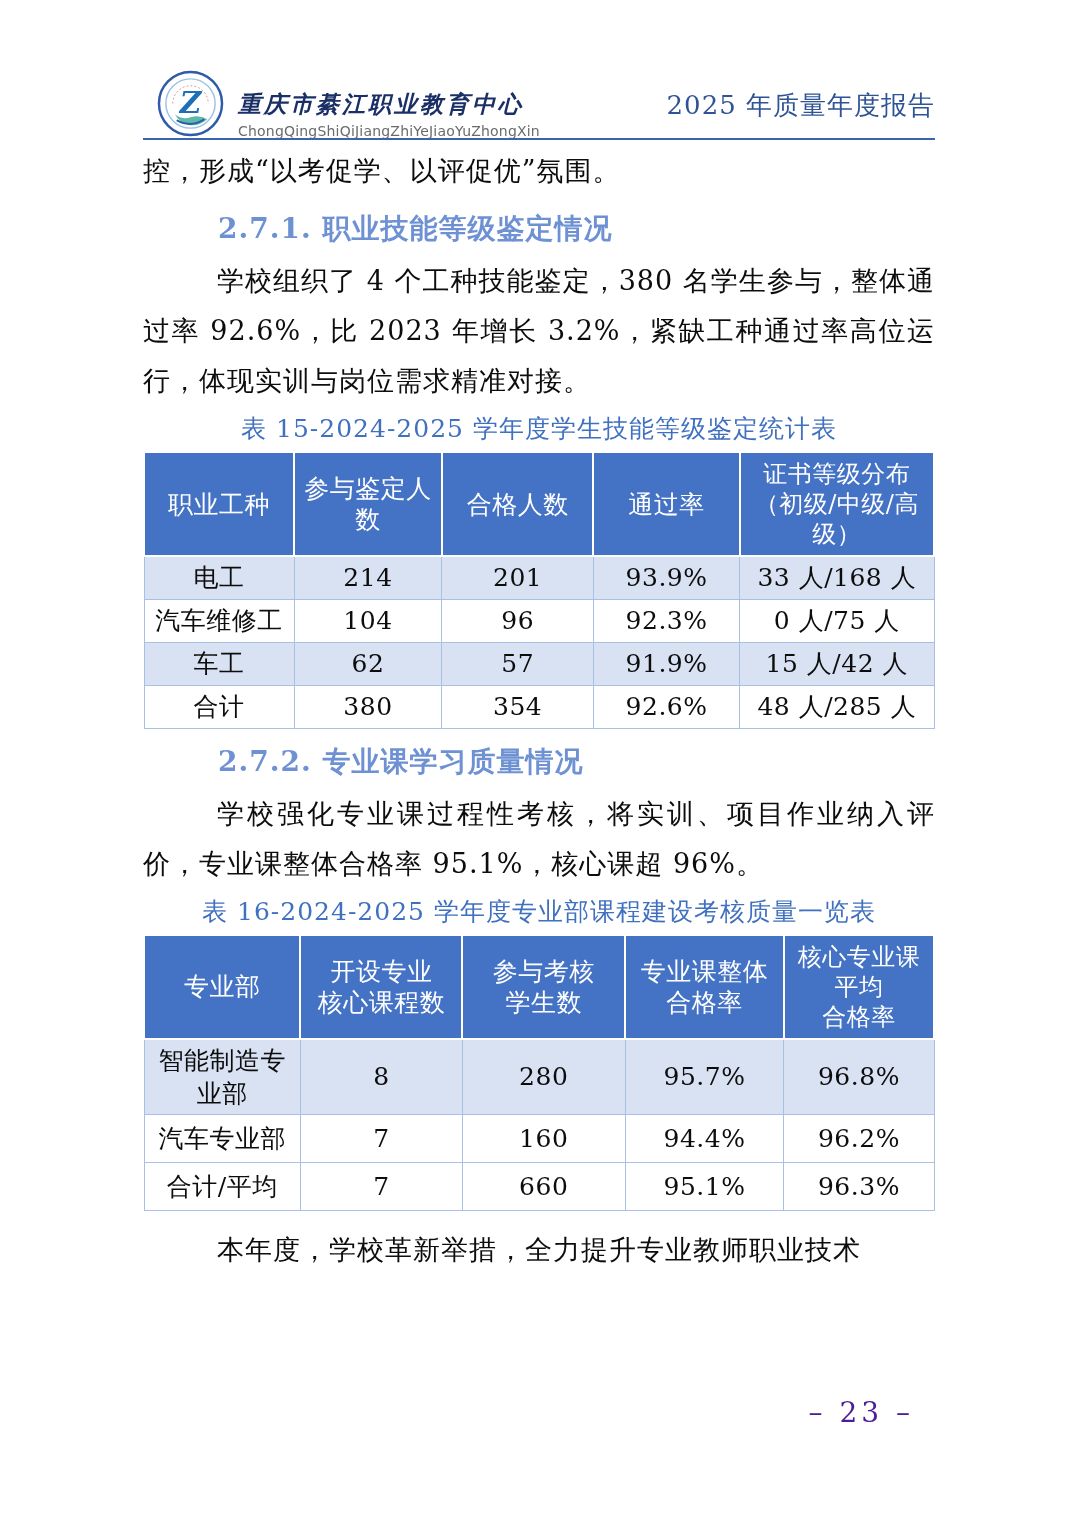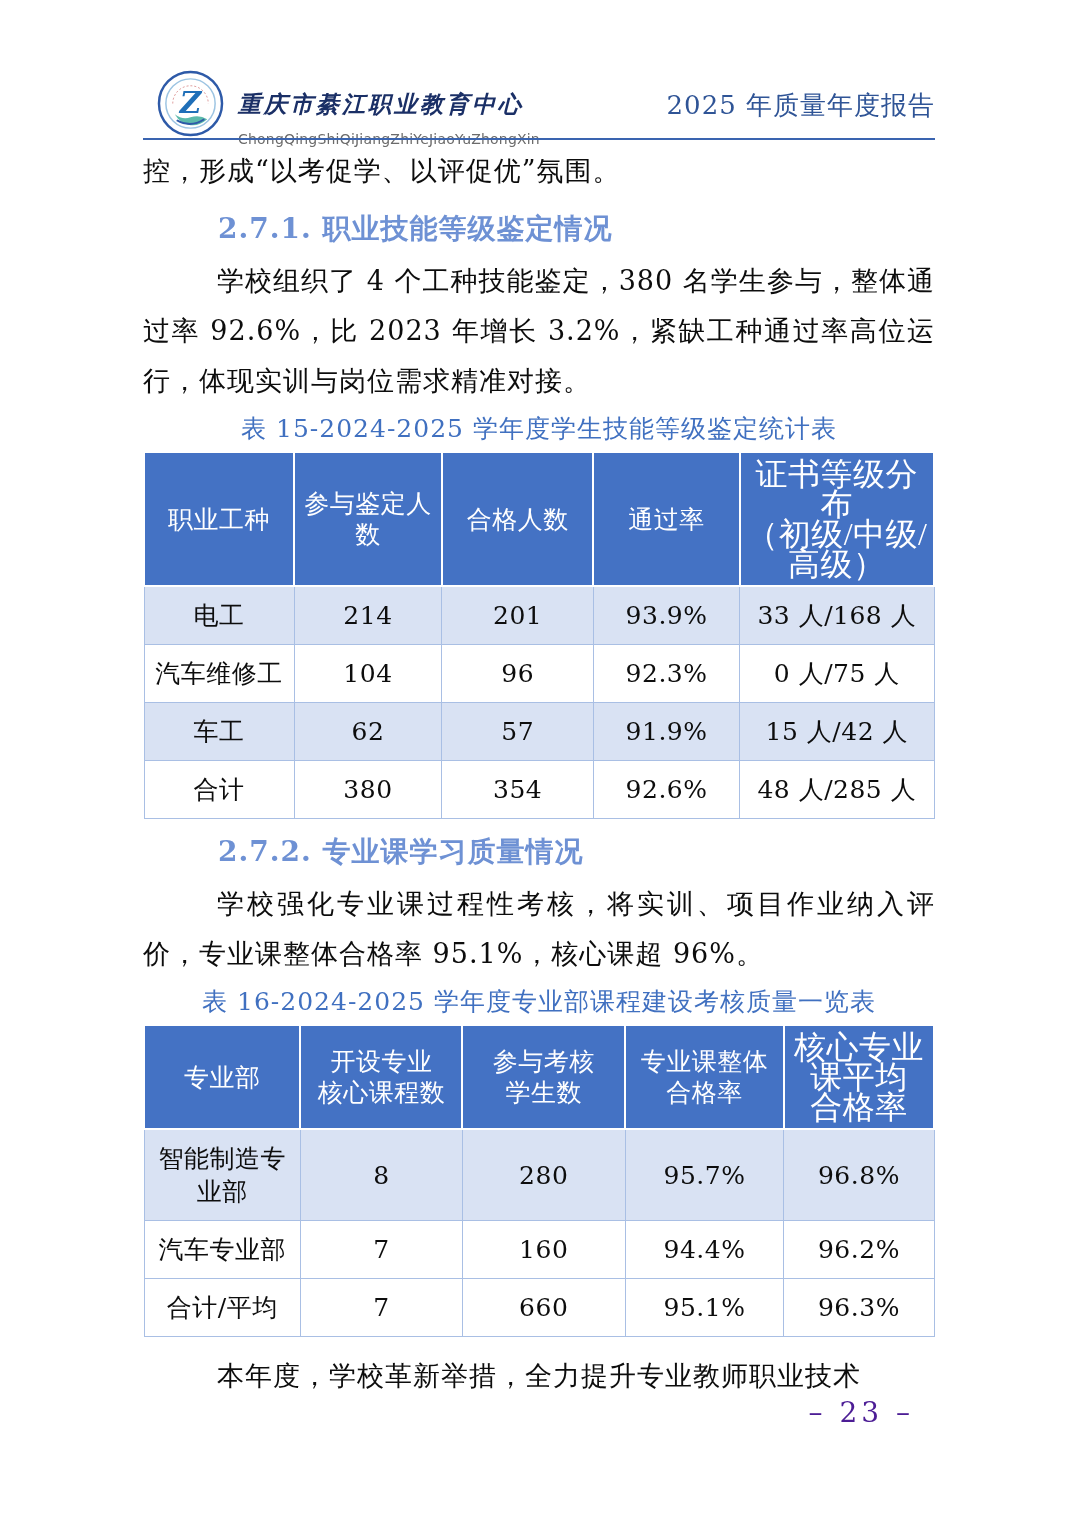--- a/index.html
+++ b/index.html
@@ -14,21 +14,21 @@
     overflow:hidden;
   }
   
   .header { position:relative; height:146px; }
   .logo { position:absolute; left:157px; top:70px; width:67px; height:67px; }
   .school-block { position:absolute; left:238px; top:89px; }
   .school-name {
     font-size:23px; font-weight:700; color:#1a2f66;
     letter-spacing:3px; font-style:italic;
   }
-  .school-pinyin { font-size:14px; color:#6b6b6b; letter-spacing:0.2px; margin-top:11px;
+  .school-pinyin { font-size:14px; color:#6b6b6b; letter-spacing:0.2px; margin-top:3px;
     font-family:"DejaVu Sans","Liberation Sans",sans-serif; font-style:normal;}
   .report-title { position:absolute; right:139px; top:88px; font-size:26px; color:#2F5496; letter-spacing:1px; }
   .header-rule { position:absolute; left:143px; right:139px; top:138px; border-top:2px solid #3A64B0; }
   
   .content { margin:0 139px 0 143px; }
   .para {
     font-size:27px; line-height:50px; text-align:justify;
     letter-spacing:1px; color:#0d0d0d;
   }
   .indent { text-indent:74px; }
@@ -42,27 +42,27 @@
   }
   table { width:100%; border-collapse:collapse; table-layout:fixed; }
   th {
     background:#4472C4; color:#ffffff; font-weight:400;
     border:2px solid #ffffff; font-size:25px; line-height:31px;
     padding:6px 2px; vertical-align:middle; text-align:center;
     letter-spacing:0.5px;
   }
   td {
     border:1px solid #A9BFE4; font-size:25px; color:#0d0d0d;
-    text-align:center; vertical-align:middle; padding:12px 2px;
+    text-align:center; vertical-align:middle; padding:4px 2px;
     height:43px; letter-spacing:0.5px;
   }
   tr.band td { background:#D9E2F3; }
   .t16 td { height:48px; }
   .pre { white-space:pre-line; }
-  .small-th { font-size:32px; line-height:30px;font-family:Liberation Serif, serif; }
+  .small-th { font-size:24px; line-height:30px; }
   
   .page-number {
     position:absolute; top:1396px; right:160px;
     font-size:28px; color:#4c1d95; letter-spacing:4px;
   }
 </style>
 </head>
 <body>
 
 <div class="page">

